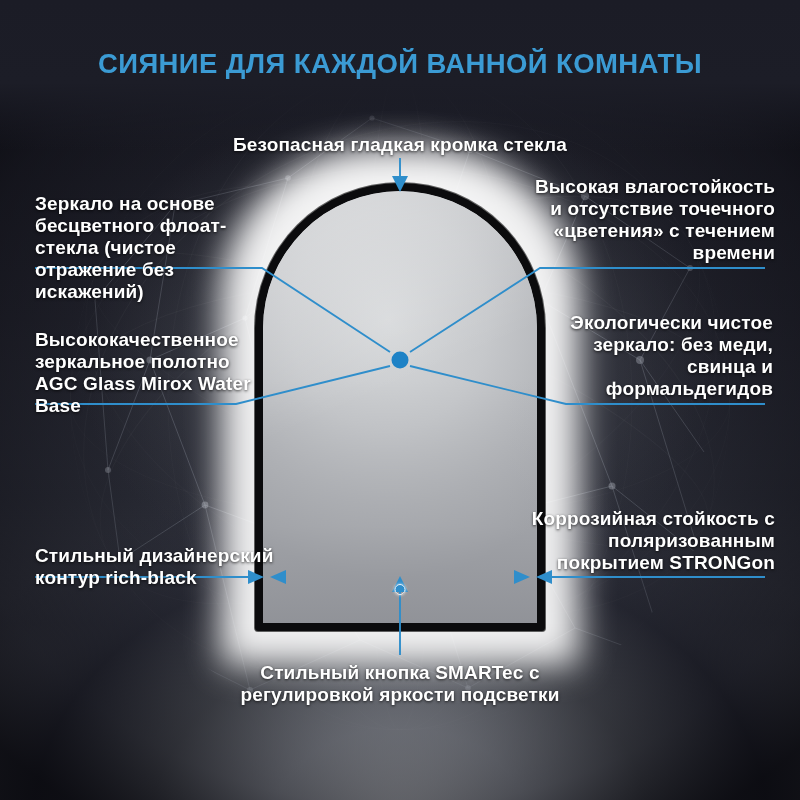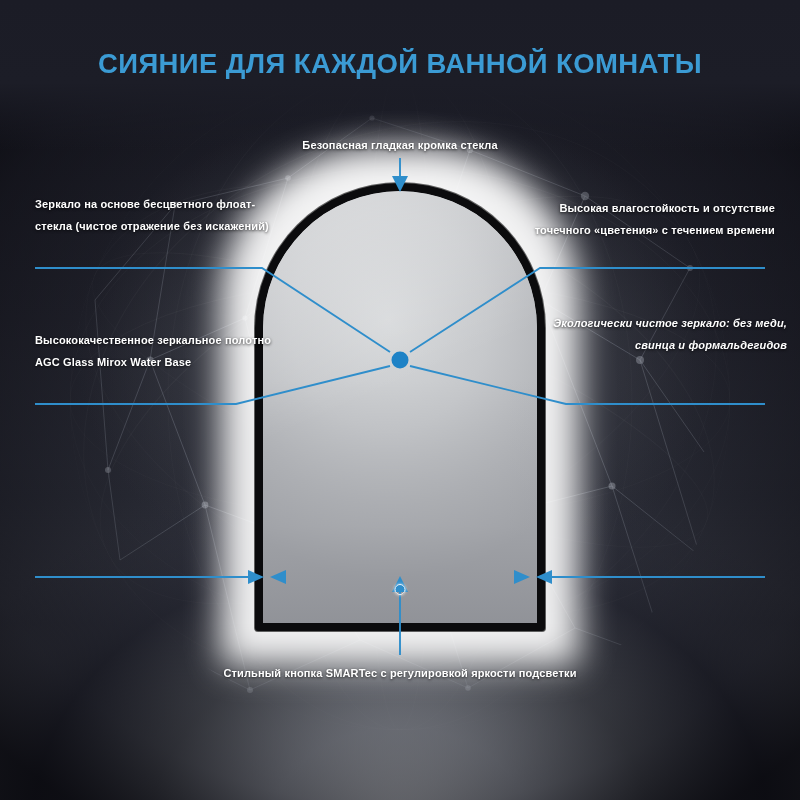--- a/index.html
+++ b/index.html
@@ -46,32 +46,32 @@
   .touch-btn{position:absolute;left:50%;bottom:36px;transform:translateX(-50%);
      width:9px;height:9px;border-radius:50%;border:1.6px solid #f4f5f6;
      box-shadow:0 0 3px rgba(255,255,255,.8);z-index:4;}
 
   
   #title{position:absolute;left:0;right:0;top:48px;text-align:center;
      color:#3b9bd4;font-size:27.5px;font-weight:700;letter-spacing:.4px;
      text-transform:uppercase;}
 
   
-  .lbl{position:absolute;color:#fff;font-size:11px;font-weight:700;
+  .lbl{position:absolute;color:#fff;font-size:19px;font-weight:700;
        line-height:22px;letter-spacing:.15px;
        text-shadow:0 1px 3px rgba(0,0,0,.75);}
   .lbl.l{text-align:left;margin-top:17px;}
   .lbl.r{text-align:right;}
   .lbl.c{text-align:center;}
 
   #lbl-top      {left:200px;top:134px;width:400px;}
   #lbl-topleft  {left:35px;top:176px;width:240px;}
-  #lbl-topright {left:525px;top:176px;width:250px;margin-top:21px;}
+  #lbl-topright {left:525px;top:176px;width:250px;}
   #lbl-midleft  {left:35px;top:312px;width:240px;}
-  #lbl-midright {left:537px;top:312px;width:250px;font-style:italic;}
+  #lbl-midright {left:523px;top:312px;width:250px;}
   #lbl-botleft  {left:35px;top:528px;width:240px;}
   #lbl-botright {left:525px;top:508px;width:250px;}
   #lbl-bottom   {left:200px;top:662px;width:400px;}
 
   svg.overlay{position:absolute;inset:0;width:800px;height:800px;
      pointer-events:none;}
 </style>
 </head>
 <body>
 
@@ -191,15 +191,17 @@
     <circle cx="400" cy="360" r="8.5" fill="#1e82c6"></circle>
   </svg>
 
   <div id="title">СИЯНИЕ ДЛЯ КАЖДОЙ ВАННОЙ КОМНАТЫ</div>
 
   <div class="lbl c" id="lbl-top">Безопасная гладкая кромка стекла</div>
   <div class="lbl l" id="lbl-topleft">Зеркало на основе бесцветного флоат-стекла (чистое отражение без искажений)</div>
   <div class="lbl r" id="lbl-topright">Высокая влагостойкость и отсутствие точечного «цветения» с течением времени</div>
   <div class="lbl l" id="lbl-midleft">Высококачественное зеркальное полотно AGC Glass Mirox Water Base</div>
   <div class="lbl r" id="lbl-midright">Экологически чистое зеркало: без меди, свинца и формальдегидов</div>
+  <div class="lbl l" id="lbl-botleft">Стильный дизайнерский контур rich-black</div>
+  <div class="lbl r" id="lbl-botright">Коррозийная стойкость с поляризованным покрытием STRONGon</div>
   <div class="lbl c" id="lbl-bottom">Стильный кнопка SMARTec с регулировкой яркости подсветки</div>
 
 </div>
 
 </body></html>

